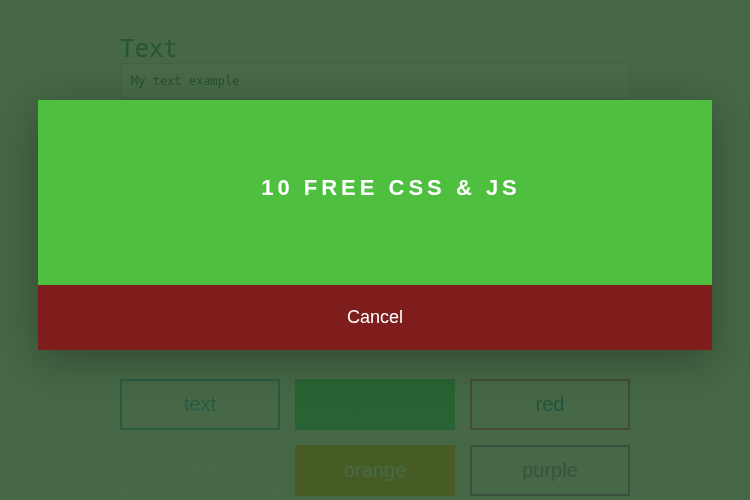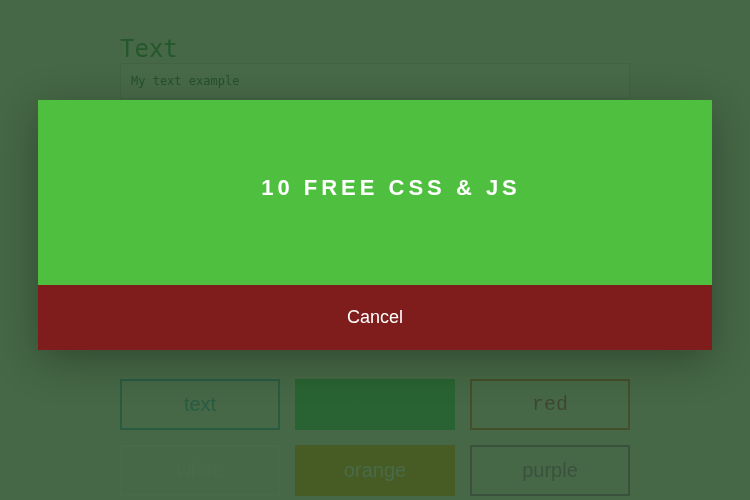--- a/index.html
+++ b/index.html
@@ -57,21 +57,21 @@
     }
     .color-btn {
       padding: 12px 0;
       border: 2px solid;
       font-size: 20px;
       text-align: center;
       font-family: sans-serif;
     }
     .color-blue { border-color: #3498db; color: #3498db; }
     .color-green { border-color: #2ecc71; color: #2ecc71; background: #2ecc71; }
-    .color-red { border-color: #e74c3c; color: #be185d; font-family: Liberation Mono, monospace; }
+    .color-red { border-color: #e74c3c; color: #0369a1; }
     .color-white { border-color: #fff; color: #fff; }
     .color-orange { border-color: #f39c12; color: #fff; background: #f39c12; }
     .color-purple { border-color: #9b59b6; color: #9b59b6; }
     
     .modal {
       position: absolute;
       top: 100px;
       left: 38px;
       right: 38px;
       z-index: 2;

